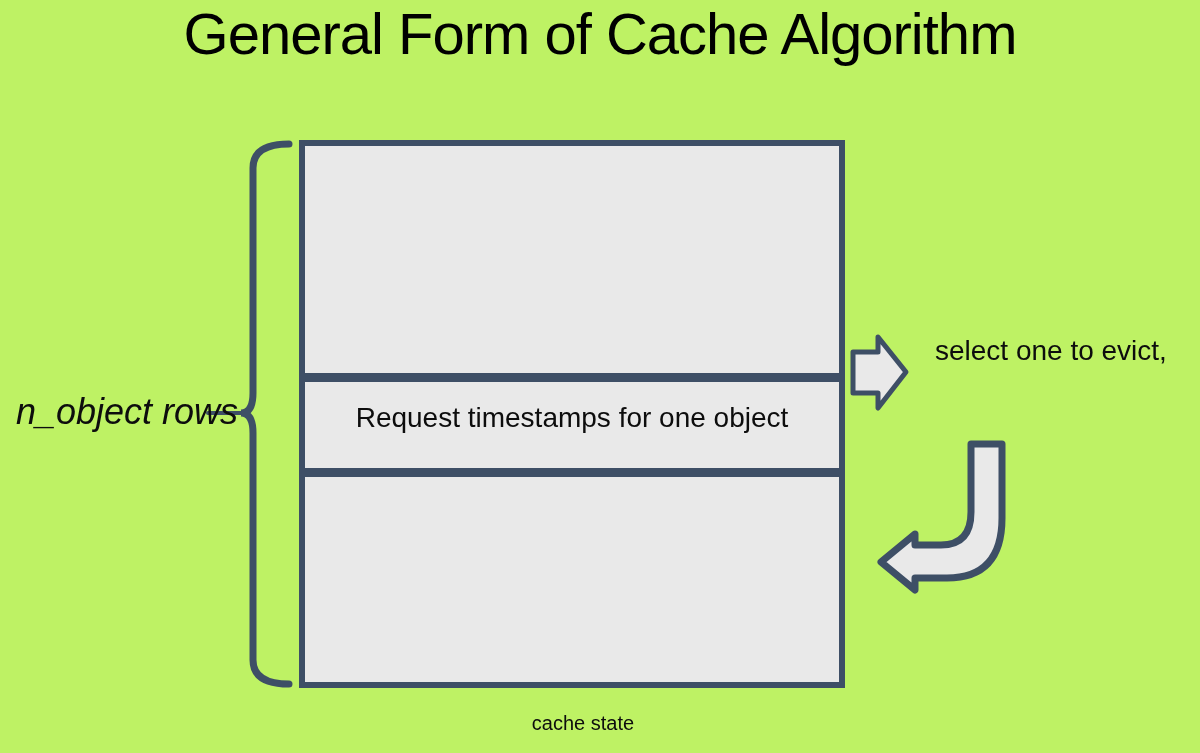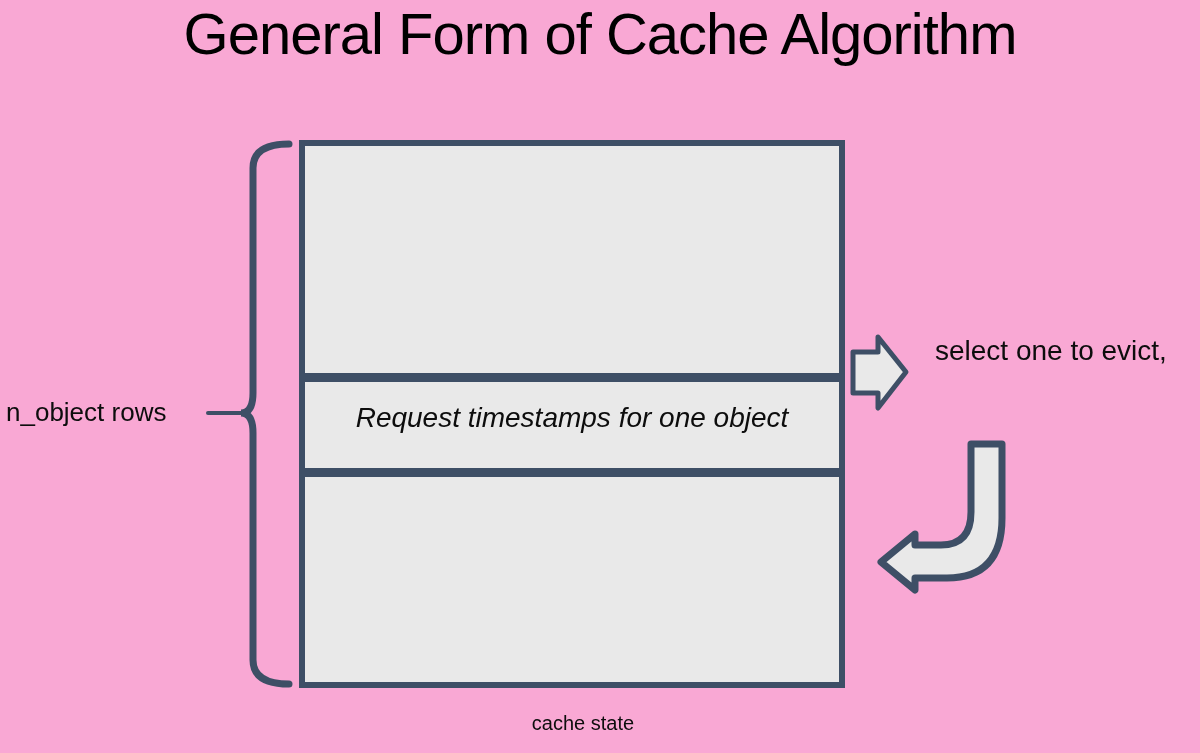--- a/index.html
+++ b/index.html
@@ -4,21 +4,21 @@
 <style>
   :root{
     --shape-border:#3e4f66;
     --shape-fill:#e9e9e9;
     --text-color:#0d0d0d;
   }
   html,body{margin:0;padding:0;background:#fff;}
   .stage{
     position:relative;
     width:1200px;height:753px;
-    background:#f9a8d4;
+    background:#bef264;
     font-family:"Liberation Sans", sans-serif;
     color:var(--text-color);
     overflow:hidden;
   }
   .title{
     position:absolute;
     left:0;top:-6px;width:1200px;
     text-align:center;
     font-size:58px;
     font-weight:400;
@@ -35,25 +35,26 @@
     stroke-linecap:round;
   }
   .connector-path{
     fill:none;
     stroke:var(--shape-border);
     stroke-width:4;
     stroke-linecap:round;
   }
   .brace-label{
     position:absolute;
-    left:6px;top:395px;
+    left:16px;top:395px;
     width:200px;
-    font-size:26px;
+    font-size:36px;
     line-height:34px;
     white-space:nowrap;
+    font-style:italic;
   }
   .cache-box{
     position:absolute;
     left:299px;top:140px;
     width:546px;height:548px;
     box-sizing:border-box;
     border:6px solid var(--shape-border);
     background:var(--shape-fill);
   }
   .divider{
@@ -62,21 +63,20 @@
     background:var(--shape-border);
   }
   .divider-top{top:227px;}
   .divider-bottom{top:322px;}
   .mid-row{
     position:absolute;
     left:0;top:236px;width:100%;height:72px;
     display:flex;align-items:center;justify-content:center;
     font-size:28px;
     white-space:nowrap;
-    font-style:italic;
   }
   .shape-svg{position:absolute;}
   .block-arrow-svg{left:848px;top:332px;}
   .bent-arrow-svg{left:865px;top:432px;}
   .filled-shape{
     fill:var(--shape-fill);
     stroke:var(--shape-border);
     stroke-linejoin:round;
   }
   .evict-note{

